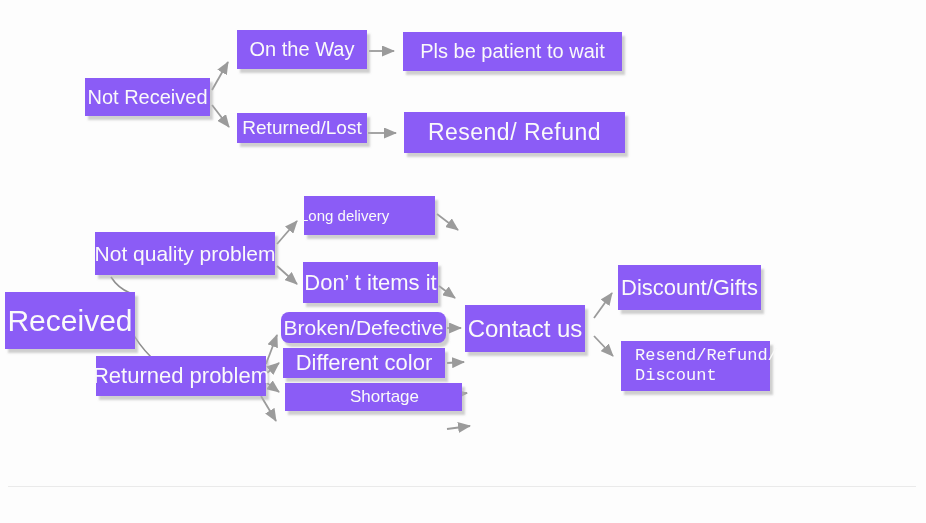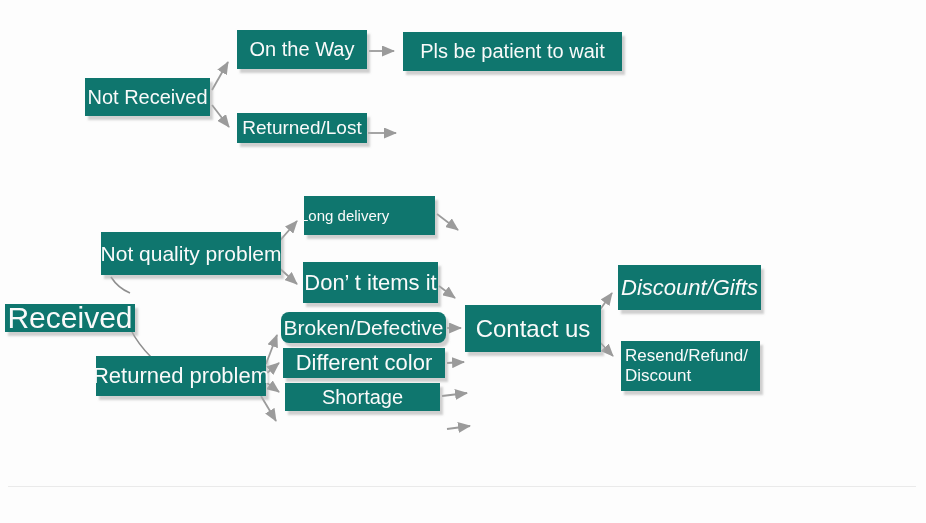--- a/index.html
+++ b/index.html
@@ -1,52 +1,52 @@
 <!DOCTYPE html>
 <html><head>
 <meta charset="utf-8">
 <style>
   html,body{margin:0;padding:0;}
   body{background:#ffffff;font-family:"Liberation Sans",sans-serif;}
   .stage{position:relative;width:926px;height:523px;background:#fdfdfd;overflow:hidden;}
   .connectors{position:absolute;left:0;top:0;width:926px;height:523px;pointer-events:none;}
   .node{
     position:absolute;
-    background:#0f766e;
+    background:#8b5cf6;
     color:#fafafa;
     display:flex;
     align-items:center;
     justify-content:center;
     box-shadow:3px 4px 2px rgba(176,176,176,0.6);
     white-space:nowrap;
     z-index:2;
   }
   .node span{display:block;}
   
   .n-not-received   {left:85px;  top:78px;  width:125px; height:38px; font-size:20px;}
   .n-on-the-way     {left:237px; top:30px;  width:130px; height:39px; font-size:20px;}
   .n-pls-wait       {left:403px; top:32px;  width:219px; height:39px; font-size:20px;}
   .n-returned-lost  {left:237px; top:113px; width:130px; height:30px; font-size:19px;}
   .n-resend-refund  {left:404px; top:112px; width:221px; height:41px; font-size:23px; letter-spacing:0.5px;}
   
-  .n-received       {left:5px;   top:304px; width:130px; height:28px; font-size:30px;}
-  .n-not-quality    {left:95px;  top:232px; width:180px; height:43px; font-size:21px;margin-left:6px;}
+  .n-received       {left:5px;   top:292px; width:130px; height:57px; font-size:30px;}
+  .n-not-quality    {left:95px;  top:232px; width:180px; height:43px; font-size:21px;}
   .n-long-delivery  {left:304px; top:196px; width:131px; height:39px; font-size:15px; justify-content:flex-start; overflow:hidden;}
   .n-long-delivery span{margin-left:-4px;}
   .n-dont-like      {left:303px; top:262px; width:135px; height:41px; font-size:22px;}
   .n-broken         {left:281px; top:312px; width:165px; height:31px; font-size:21px;border-radius:8px;}
   .n-diff-color     {left:283px; top:348px; width:162px; height:30px; font-size:22px;}
-  .n-shortage       {left:285px; top:383px; width:155px; height:28px; font-size:20px;}
+  .n-shortage       {left:285px; top:383px; width:155px; height:28px; font-size:17px;padding-left:22px;}
   .n-wrong-items    {left:283px; top:417px; width:163px; height:30px; font-size:22px;}
   .n-quality        {left:96px;  top:356px; width:170px; height:40px; font-size:22px;}
-  .n-contact-us     {left:465px; top:305px; width:136px; height:47px; font-size:24px;}
-  .n-discount-gifts {left:618px; top:265px; width:143px; height:45px; font-size:22px;font-style:italic;}
+  .n-contact-us     {left:465px; top:305px; width:120px; height:47px; font-size:24px;}
+  .n-discount-gifts {left:618px; top:265px; width:143px; height:45px; font-size:22px;}
   .n-resend-disc    {left:621px; top:341px; width:143px; height:50px; font-size:17px;
                      flex-direction:column; align-items:flex-start; justify-content:center;
-                     padding-left:4px; width:135px; line-height:1.15;}
+                     padding-left:14px; width:135px; line-height:1.15;font-family:Liberation Mono, monospace;}
   .bottom-rule{position:absolute; left:8px; top:486px; width:908px; height:1px; background:#eaeaea; z-index:1;}
 </style>
 </head>
 <body>
 
 <div class="stage">
 
   <svg class="connectors" viewBox="0 0 926 523" xmlns="http://www.w3.org/2000/svg">
     <defs>
       <marker id="ah" markerUnits="userSpaceOnUse" markerWidth="13" markerHeight="11" refX="12" refY="5.5" orient="auto">
@@ -88,20 +88,23 @@
   </div>
   <div class="node n-on-the-way">
     <span>On the Way</span>
   </div>
   <div class="node n-pls-wait">
     <span>Pls be patient to wait</span>
   </div>
   <div class="node n-returned-lost">
     <span>Returned/Lost</span>
   </div>
+  <div class="node n-resend-refund">
+    <span>Resend/ Refund</span>
+  </div>
 
   <div class="node n-received">
     <span>Received</span>
   </div>
   <div class="node n-not-quality">
     <span>Not quality problem</span>
   </div>
   <div class="node n-long-delivery">
     <span>Long delivery</span>
   </div>

